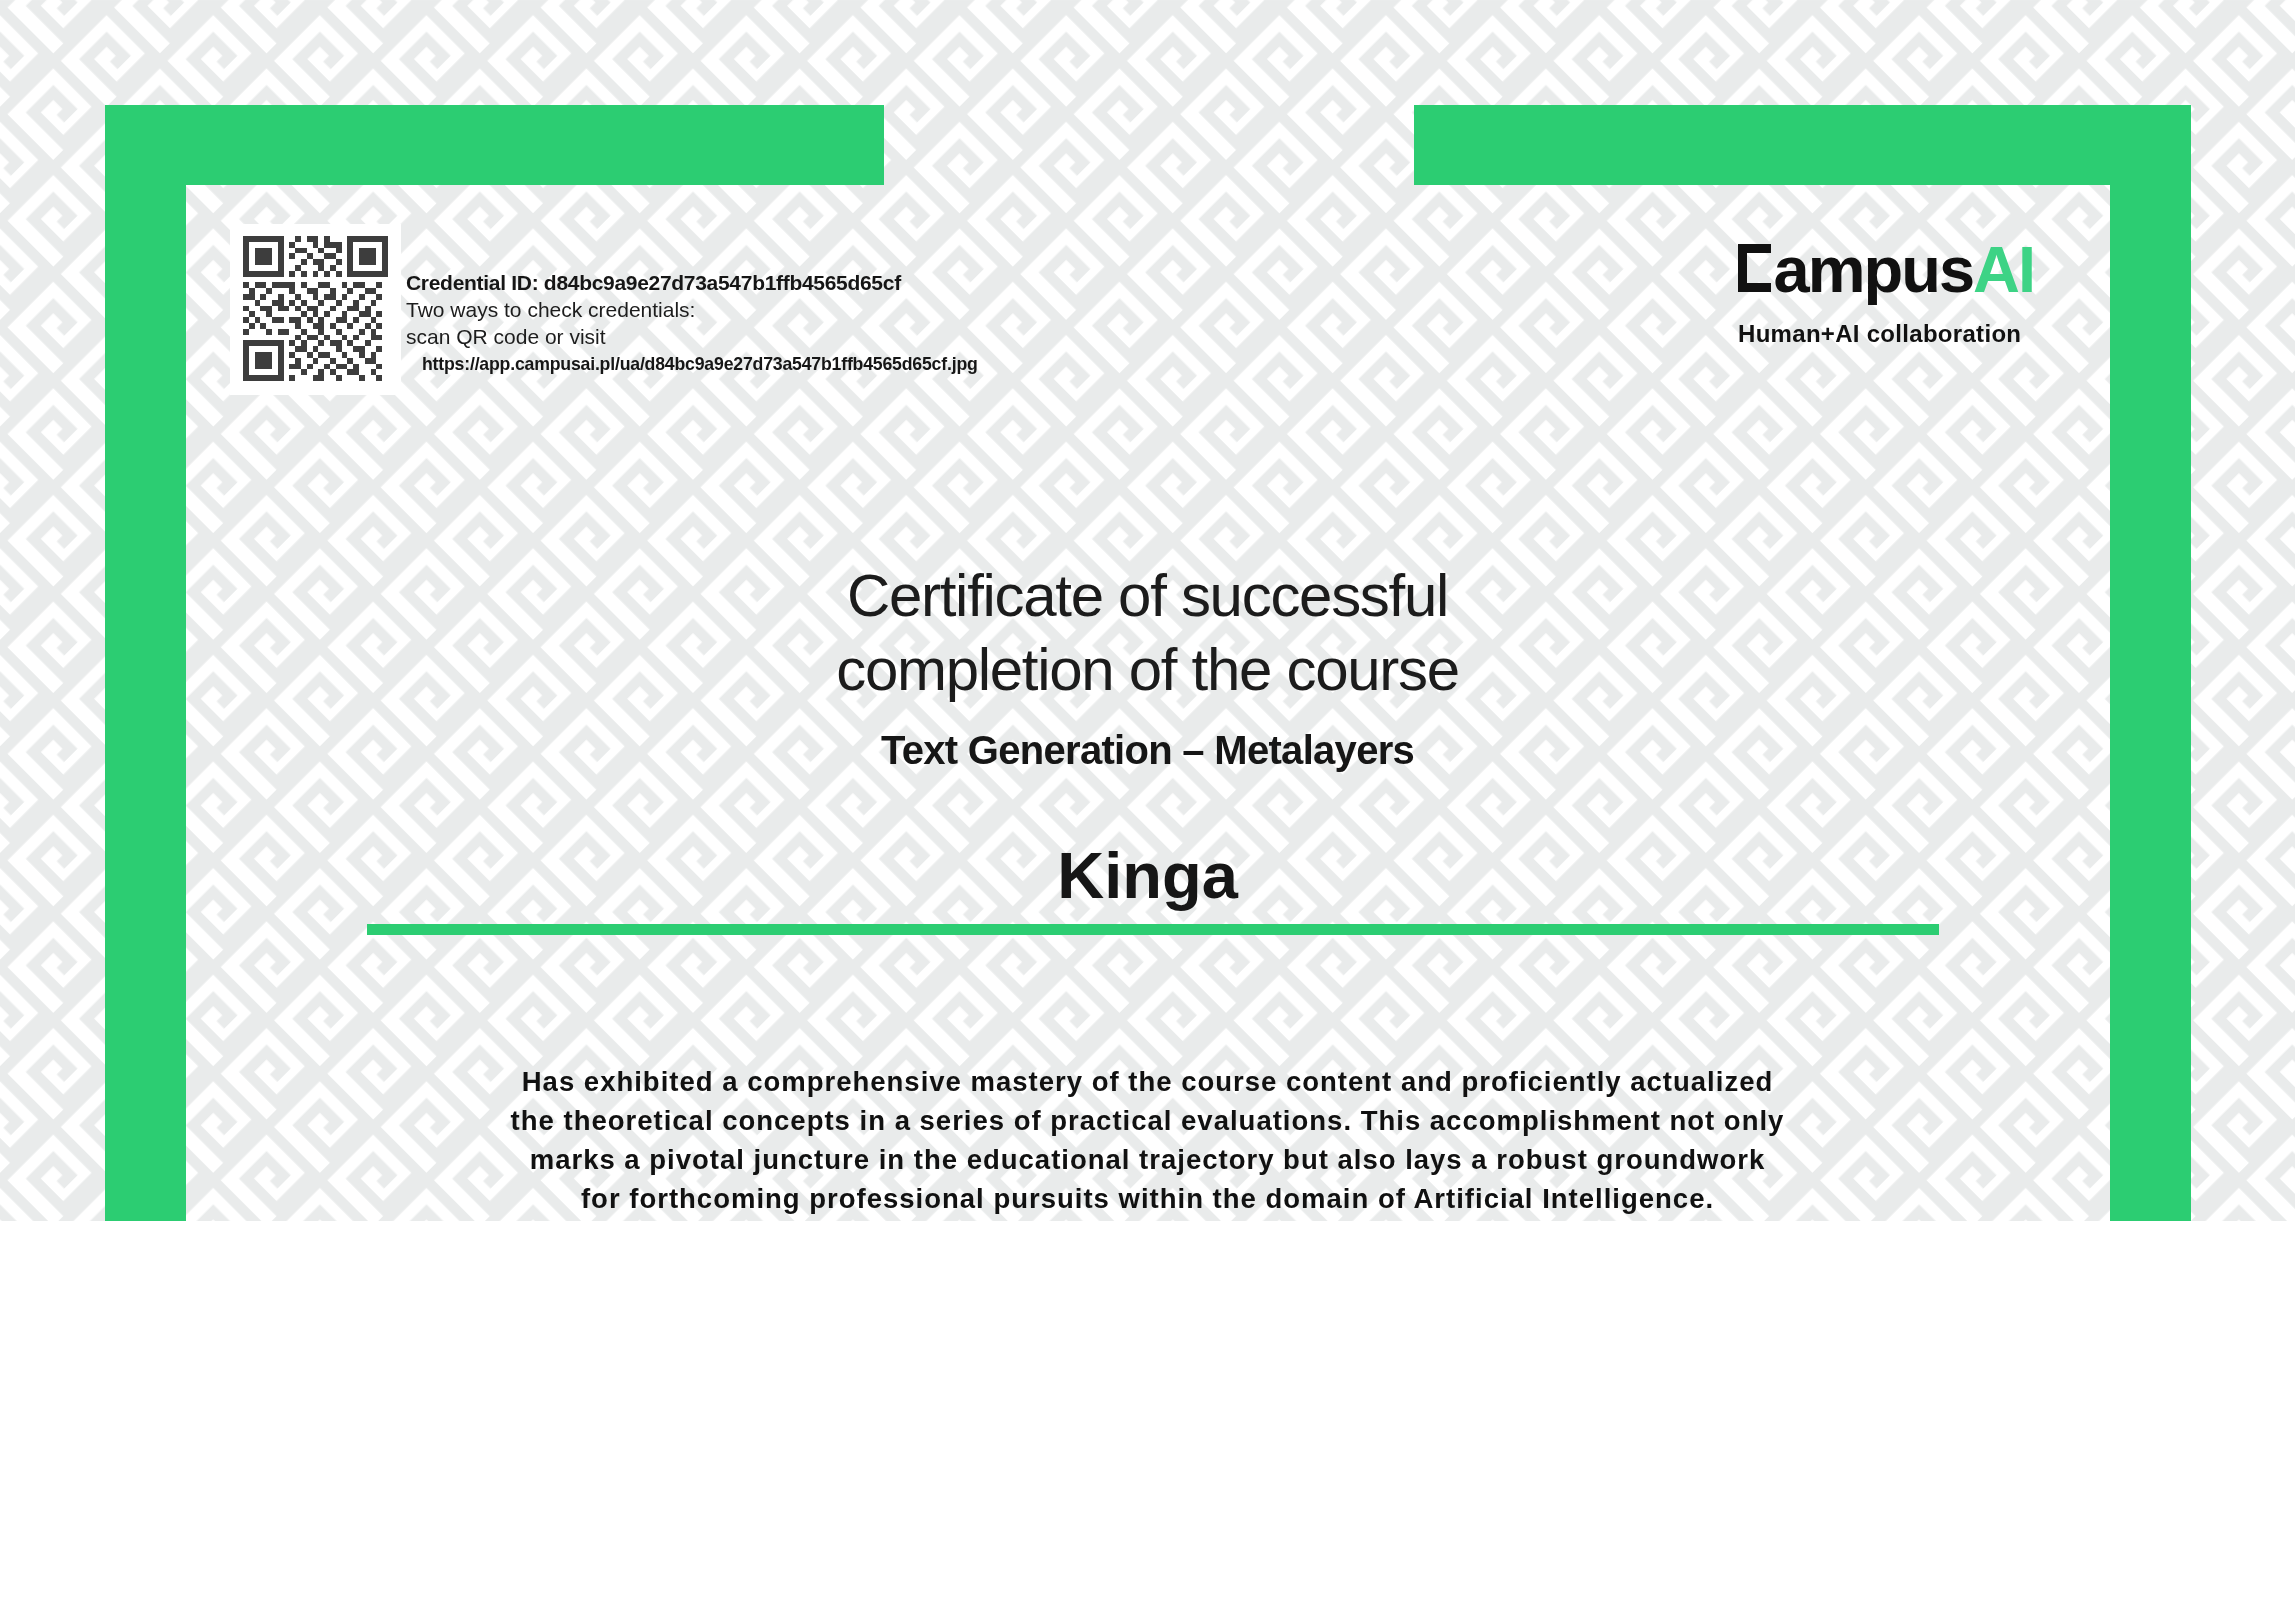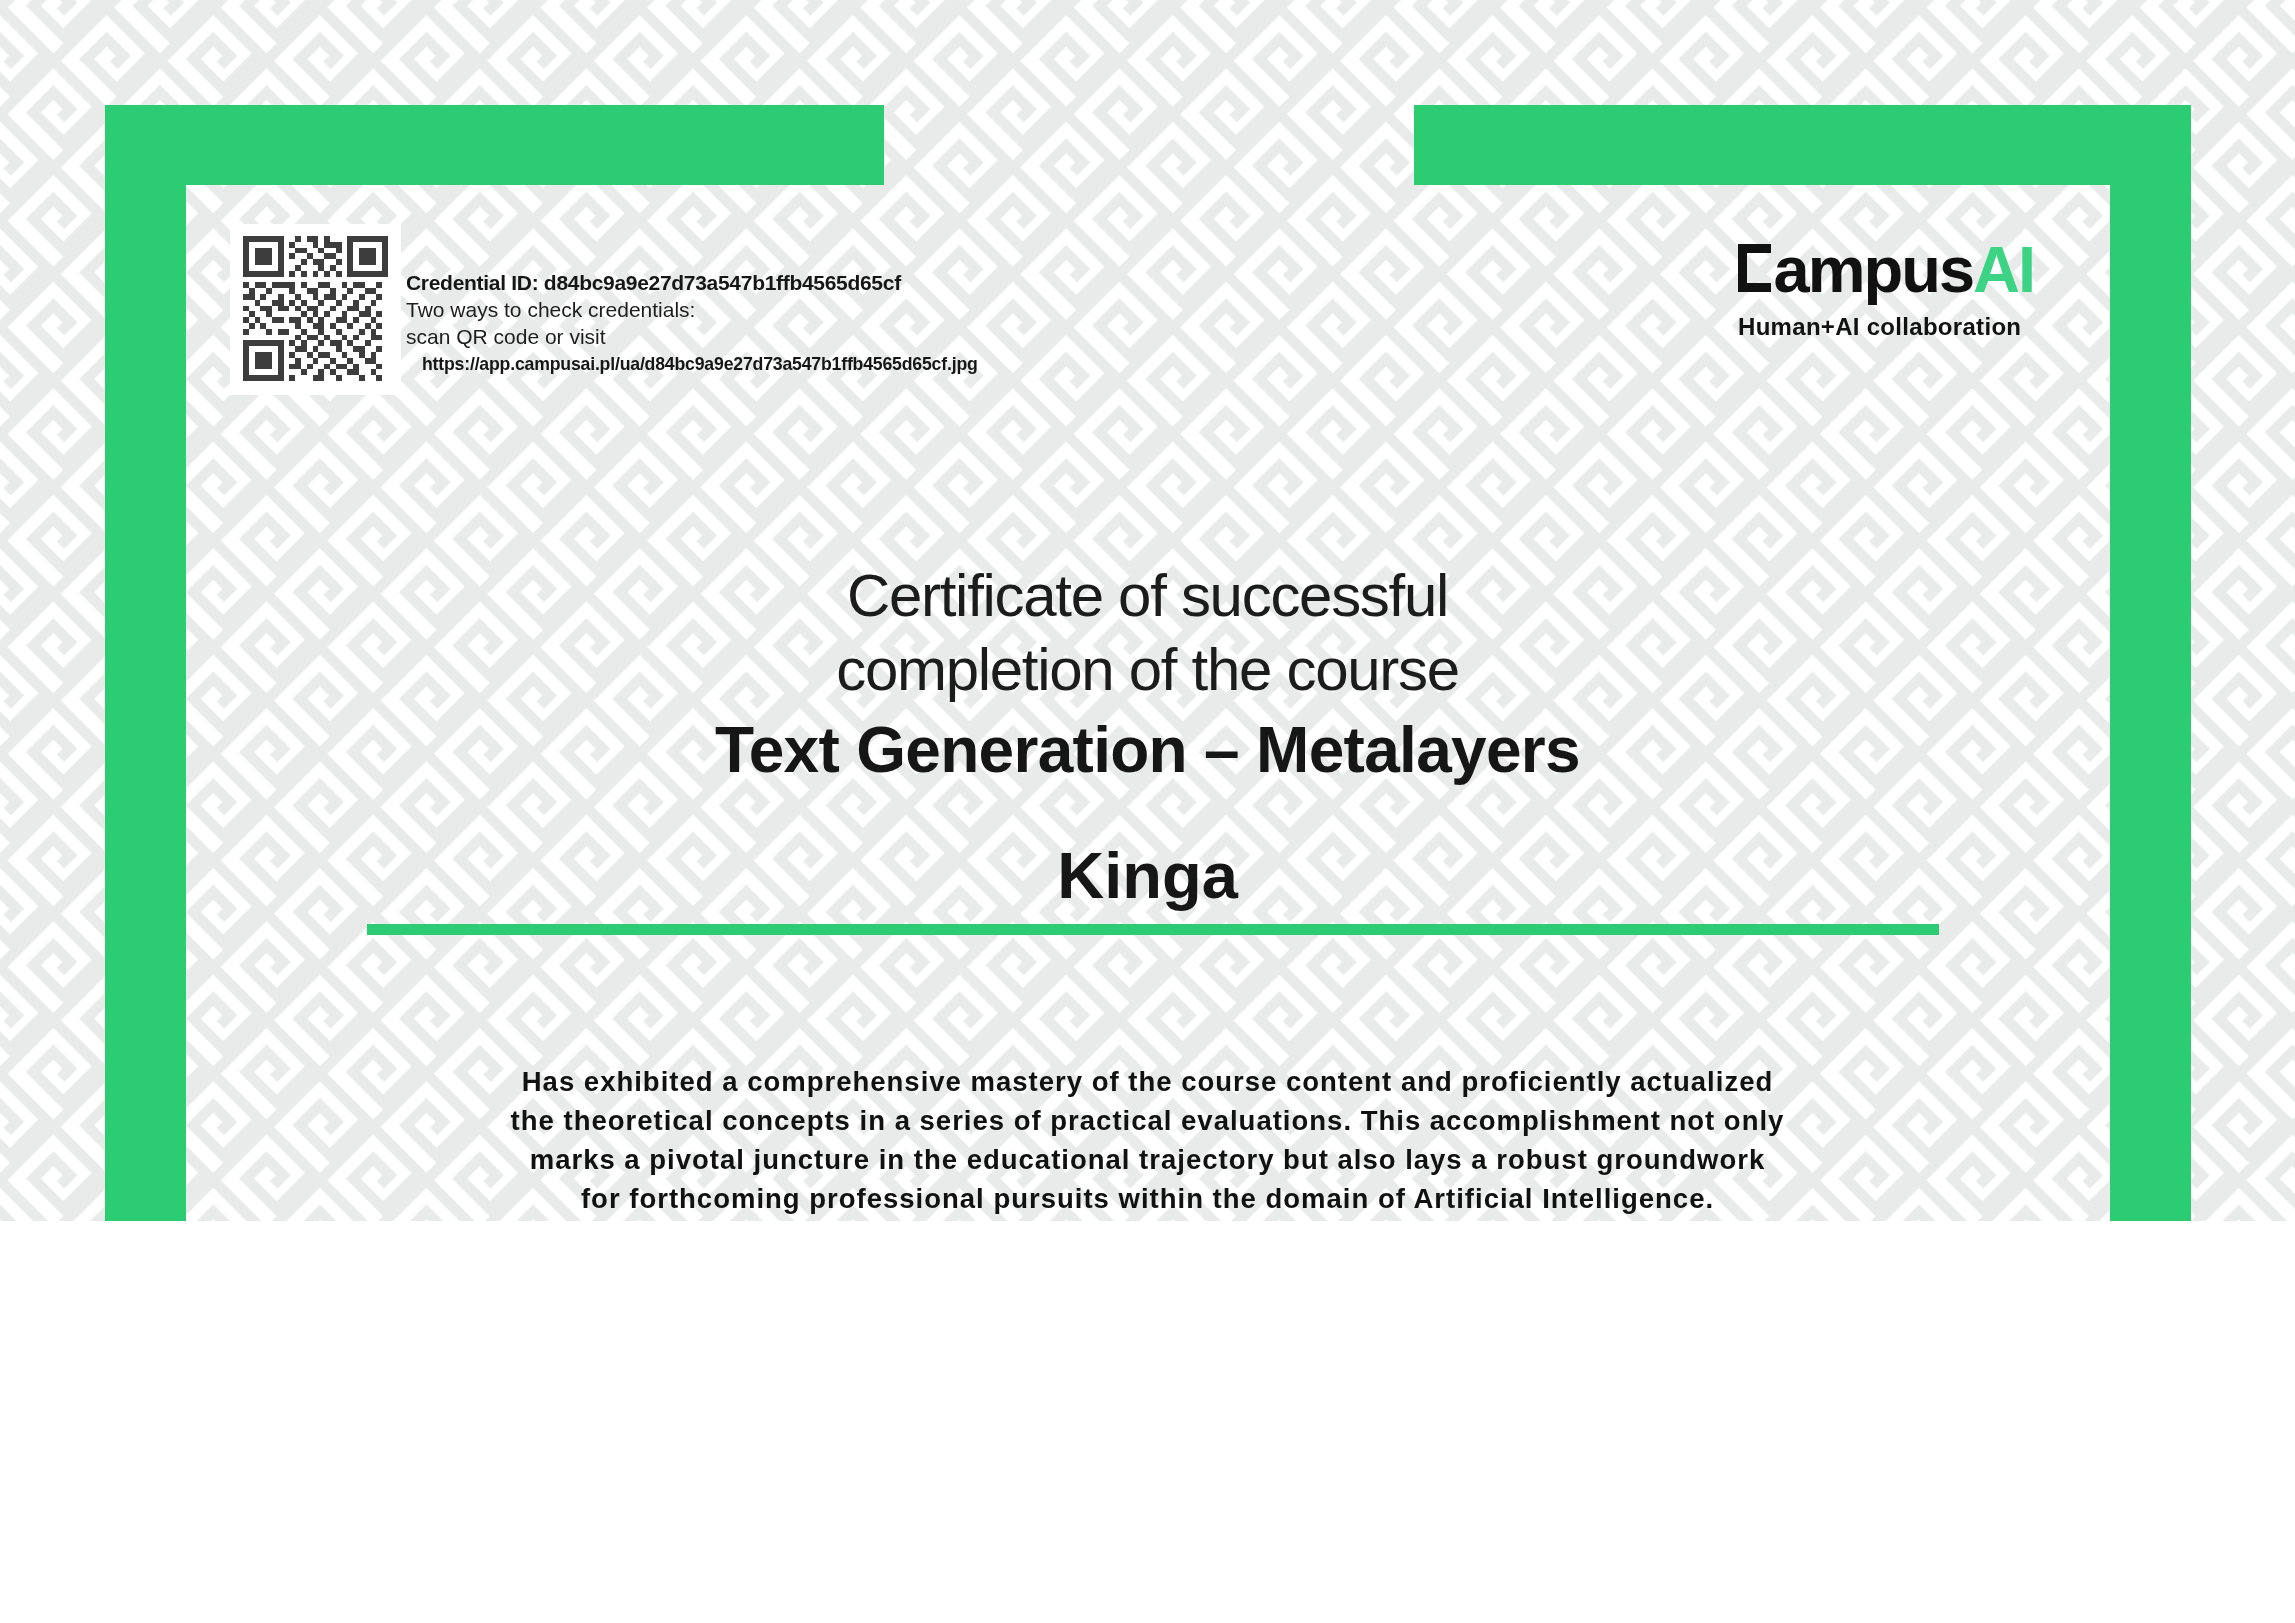--- a/index.html
+++ b/index.html
@@ -23,26 +23,26 @@
   .cred-id{font-size:21px;font-weight:bold;line-height:27px;letter-spacing:-0.3px;}
   .cred-l2{font-size:21px;font-weight:normal;line-height:27px;color:#1d1d1d;}
   .cred-l3{font-size:21px;font-weight:normal;line-height:28px;color:#1d1d1d;}
   .cred-url{font-size:17.7px;font-weight:bold;line-height:26px;letter-spacing:-0.2px;margin-left:16px;}
 
   .logo{position:absolute;left:1738px;top:237px;white-space:nowrap;}
   .logo-line{font-size:65px;font-weight:bold;line-height:65px;letter-spacing:-2px;color:#111111;}
   .logo-c{display:inline-block;width:33px;height:48px;box-sizing:border-box;
     border:9.8px solid #111111;border-right:none;margin-right:2.6px;}
   .logo-ai{color:#3dd385;}
-  .logo-tagline{font-size:24px;font-weight:bold;line-height:26px;letter-spacing:0.3px;margin-top:12px;color:#111111;}
+  .logo-tagline{font-size:24px;font-weight:bold;line-height:26px;letter-spacing:0.3px;margin-top:19px;color:#111111;}
 
   .centered{position:absolute;left:0;width:100%;text-align:center;white-space:nowrap;margin-top:47px;}
   .title-1{top:516px;font-size:60px;font-weight:400;letter-spacing:-1.3px;line-height:65px;color:#1c1c1c;}
   .title-2{top:590px;font-size:60px;font-weight:400;letter-spacing:-1.3px;line-height:65px;color:#1c1c1c;}
-  .course{top:669px;font-size:64px;font-weight:bold;letter-spacing:-0.7px;line-height:68px;}
+  .course{top:669px;font-size:40px;font-weight:bold;letter-spacing:-0.7px;line-height:68px;}
   .recipient{top:794px;font-size:65px;font-weight:bold;line-height:69px;}
 
   .divider{position:absolute;left:367px;top:924px;width:1572px;height:10.5px;background:#2ccd72;}
 
   .body-par{top:1015px;font-size:27.5px;font-weight:bold;line-height:39px;letter-spacing:1px;color:#111111;}
   .date{top:1462px;font-size:32px;font-weight:bold;letter-spacing:0.7px;line-height:34px;}
 </style>
 </head>
 <body>
 

